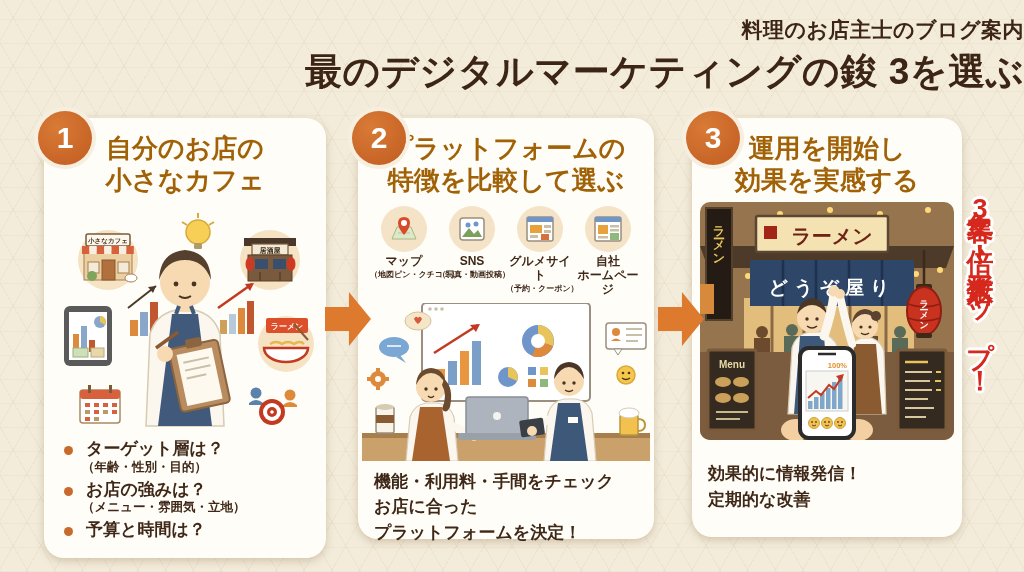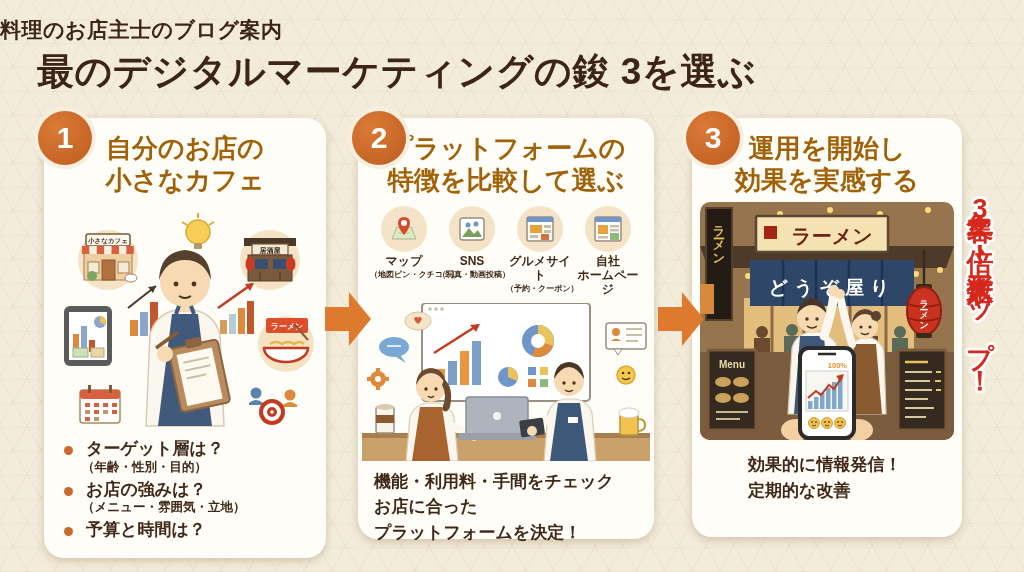--- a/index.html
+++ b/index.html
@@ -11,21 +11,21 @@
     color:#3f2817;
   }
   
   .bg-pattern {
     position:absolute; inset:0; z-index:0; pointer-events:none;
     background:
       repeating-linear-gradient(60deg,  rgba(198,176,142,.14) 0 1px, transparent 1px 24px),
       repeating-linear-gradient(-60deg, rgba(198,176,142,.14) 0 1px, transparent 1px 24px),
       repeating-linear-gradient(0deg,   rgba(198,176,142,.10) 0 1px, transparent 1px 24px);
   }
-  .header { position:absolute; top:0; left:0; width:1024px; text-align:left; z-index:2; }
+  .header { position:absolute; top:0; left:0; width:1024px; text-align:right; z-index:2; }
   .header .subtitle { margin-top:16px; font-size:21px; font-weight:800; color:#3c2515; letter-spacing:.5px; }
   .header .title    { margin-top:3px;  font-size:37px; font-weight:700; color:#3c2515; letter-spacing:.5px;padding-left:37px; }
 
   .panel {
     position:absolute; background:#fffdf8; border-radius:20px; z-index:1;
     box-shadow:0 3px 9px rgba(150,120,80,.35);
   }
   #panel1 { left:44px;  top:118px; width:282px; height:440px; }
   #panel2 { left:358px; top:118px; width:296px; height:421px; }
   #panel3 { left:692px; top:118px; width:270px; height:419px; }
@@ -51,21 +51,21 @@
   
   .plat-row { display:flex; justify-content:space-between; padding:0 12px; margin-top:10px; }
   .plat { width:68px; text-align:center; }
   .plat-circle { width:46px; height:46px; border-radius:50%; background:#f4e3c6;
     margin:0 auto 3px; display:flex; align-items:center; justify-content:center; }
   .plat-label { font-size:12px; font-weight:800; line-height:1.15; }
   .plat-sub   { font-size:8px; font-weight:700; white-space:nowrap; }
   .plat-sub:empty { display:none; }
 
   .footer-lines { padding:8px 14px 0 16px; font-size:17px; font-weight:800; line-height:1.5; }
-  #panel3 .footer-lines { padding-top:12px;margin-left:40px; }
+  #panel3 .footer-lines { padding-top:21px; }
 
   .arrow {
     position:absolute; width:46px; height:54px; background:#dd7a2e; z-index:4;
     clip-path:polygon(0% 28%, 52% 28%, 52% 0%, 100% 50%, 52% 100%, 52% 72%, 0% 72%);
   }
   #arrow1 { left:325px; top:292px; }
   #arrow2 { left:658px; top:292px; }
 
   .side-banner {
     position:absolute; left:962px; top:192px; height:345px; z-index:2;

